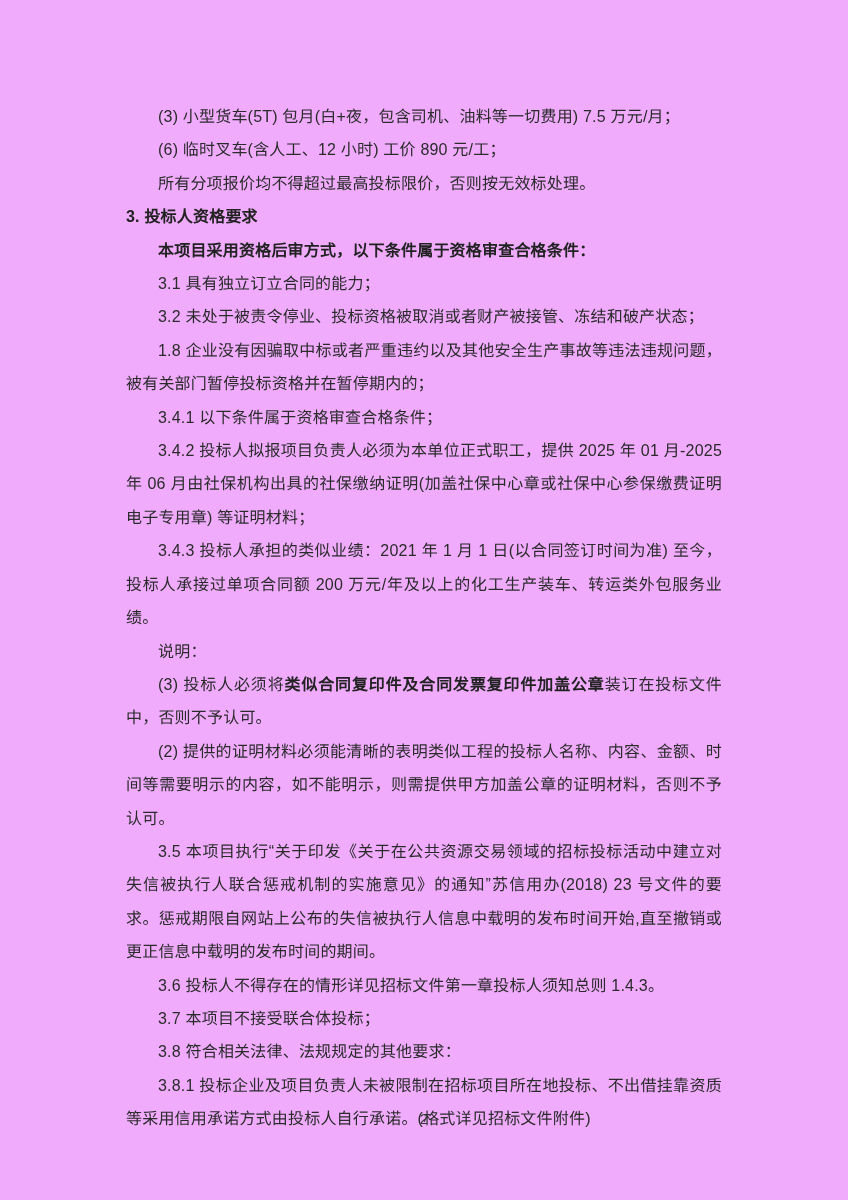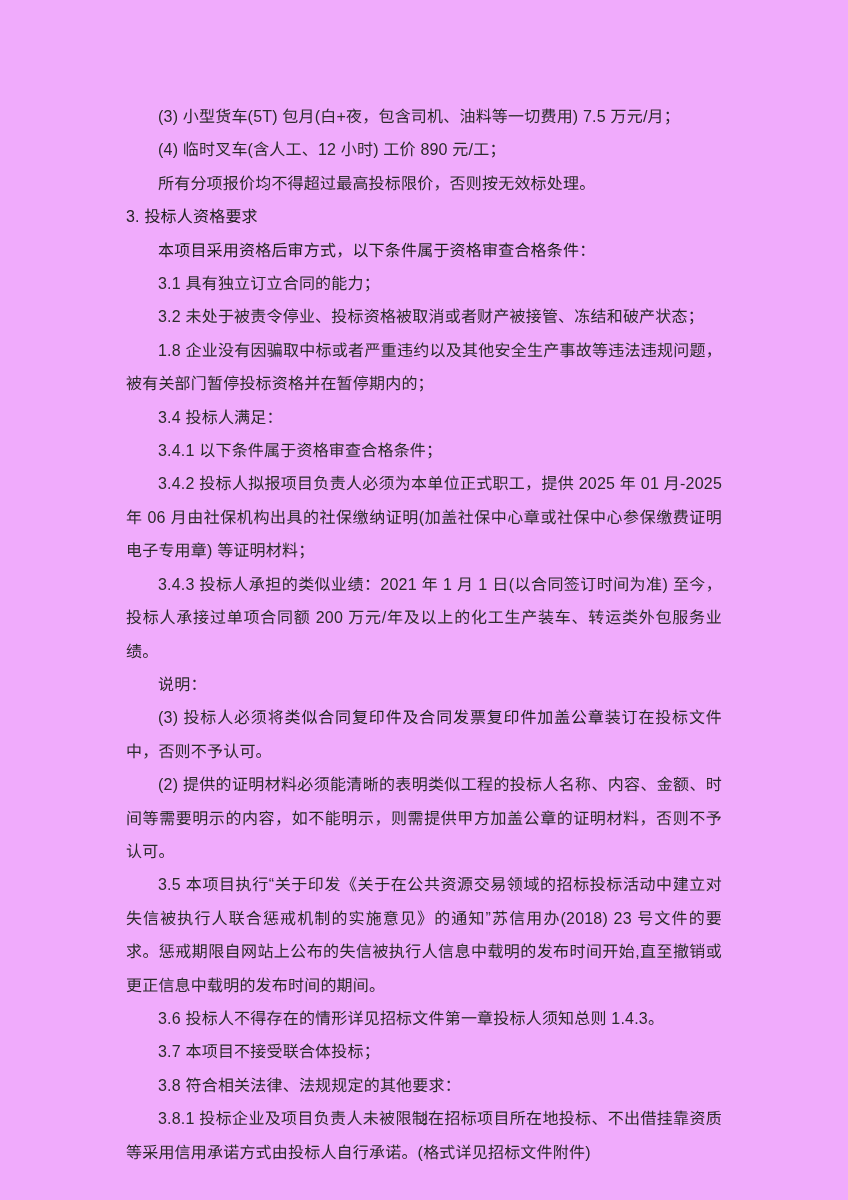--- a/index.html
+++ b/index.html
@@ -28,48 +28,47 @@
     letter-spacing: 0.2px;
   }
   .content p {
     margin: 0;
     padding: 0;
   }
   .content p.indent {
     text-indent: 2em;
   }
   .seg-bold {
-    font-weight: 400;
+    font-weight: 700;
     color: #222222;
   }
   .page-number {
     position: absolute;
     top: 1108px;
     left: 0;
     width: 100%;
     text-align: center;
     font-size: 15px;
     line-height: 22px;
     color: #3a3a3a;
   }
 </style>
 </head>
 <body>
 
 <div class="page">
   <main class="content">
       <p class="indent"><span>(3) 小型货车(5T) 包月(白+夜，包含司机、油料等一切费用) 7.5 万元/月；</span></p>
-      <p class="indent"><span>(4) 临时叉车(含人工、12 小时) 工价 890 元/工；</span></p>
+      <p class="indent"><span>(6) 临时叉车(含人工、12 小时) 工价 890 元/工；</span></p>
       <p class="indent"><span>所有分项报价均不得超过最高投标限价，否则按无效标处理。</span></p>
       <p class=""><span class="seg-bold">3. 投标人资格要求</span></p>
       <p class="indent"><span class="seg-bold">本项目采用资格后审方式，以下条件属于资格审查合格条件：</span></p>
       <p class="indent"><span>3.1 具有独立订立合同的能力；</span></p>
       <p class="indent"><span>3.2 未处于被责令停业、投标资格被取消或者财产被接管、冻结和破产状态；</span></p>
       <p class="indent"><span>1.8 企业没有因骗取中标或者严重违约以及其他安全生产事故等违法违规问题，被有关部门暂停投标资格并在暂停期内的；</span></p>
-      <p class="indent"><span>3.4 投标人满足：</span></p>
       <p class="indent"><span>3.4.1 以下条件属于资格审查合格条件；</span></p>
       <p class="indent"><span>3.4.2 投标人拟报项目负责人必须为本单位正式职工，提供 2025 年 01 月-2025 年 06 月由社保机构出具的社保缴纳证明(加盖社保中心章或社保中心参保缴费证明电子专用章) 等证明材料；</span></p>
       <p class="indent"><span>3.4.3 投标人承担的类似业绩：2021 年 1 月 1 日(以合同签订时间为准) 至今，投标人承接过单项合同额 200 万元/年及以上的化工生产装车、转运类外包服务业绩。</span></p>
       <p class="indent"><span>说明：</span></p>
       <p class="indent"><span>(3) 投标人必须将</span><span class="seg-bold">类似合同复印件及合同发票复印件加盖公章</span><span>装订在投标文件中，否则不予认可。</span></p>
       <p class="indent"><span>(2) 提供的证明材料必须能清晰的表明类似工程的投标人名称、内容、金额、时间等需要明示的内容，如不能明示，则需提供甲方加盖公章的证明材料，否则不予认可。</span></p>
       <p class="indent"><span>3.5 本项目执行“关于印发《关于在公共资源交易领域的招标投标活动中建立对失信被执行人联合惩戒机制的实施意见》的通知”苏信用办(2018) 23 号文件的要求。惩戒期限自网站上公布的失信被执行人信息中载明的发布时间开始,直至撤销或更正信息中载明的发布时间的期间。</span></p>
       <p class="indent"><span>3.6 投标人不得存在的情形详见招标文件第一章投标人须知总则 1.4.3。</span></p>
       <p class="indent"><span>3.7 本项目不接受联合体投标；</span></p>
       <p class="indent"><span>3.8 符合相关法律、法规规定的其他要求：</span></p>

